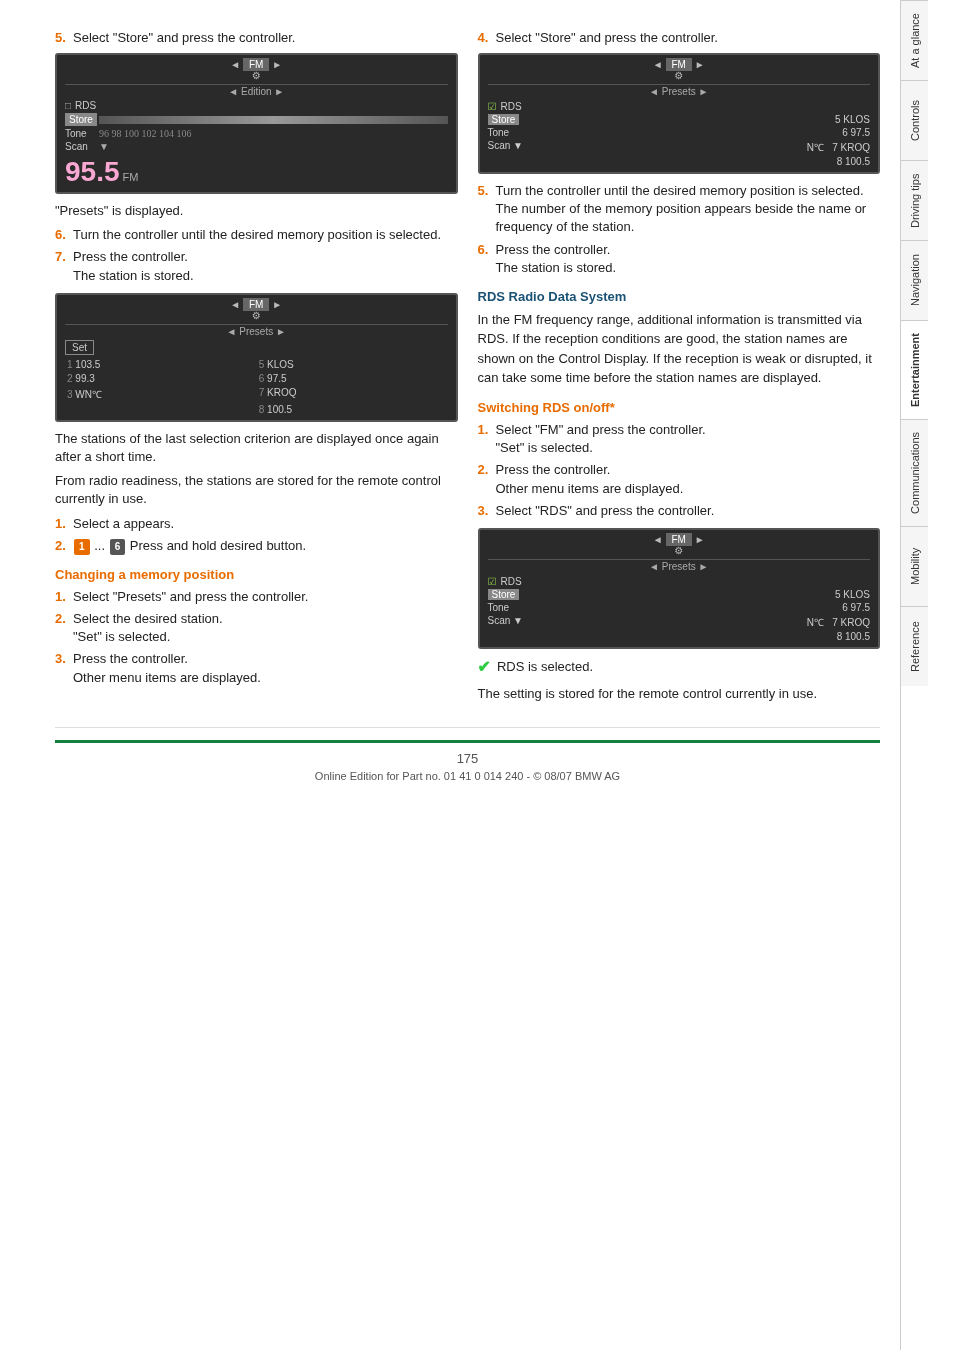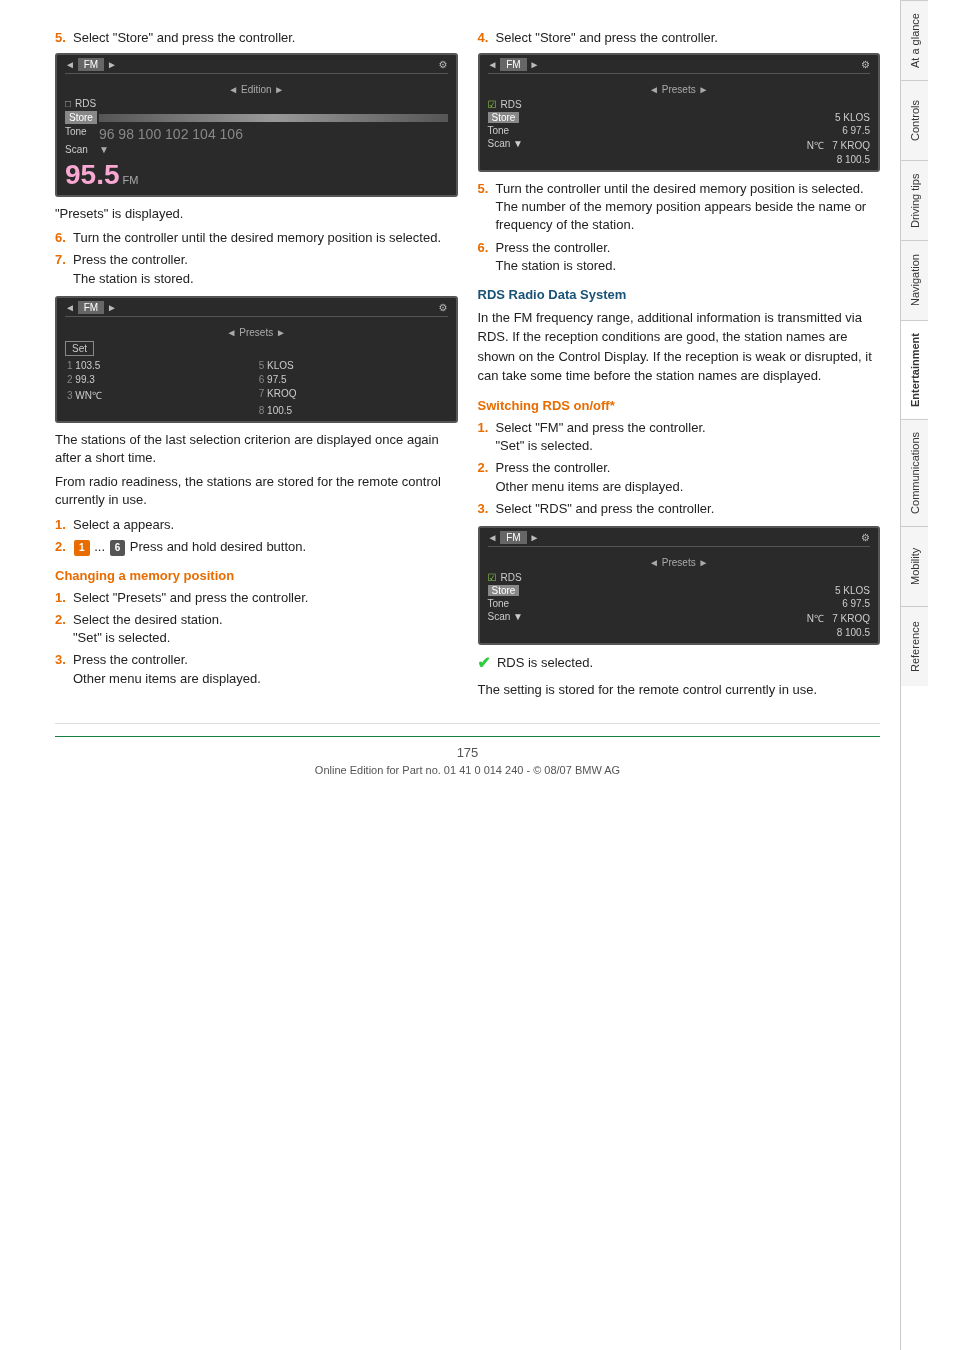--- a/index.html
+++ b/index.html
@@ -75,23 +75,24 @@
       color: #ccc;
       font-size: 11px;
       position: relative;
     }
     .radio-screen-header {
       display: flex;
       justify-content: space-between;
       align-items: center;
       border-bottom: 1px solid #555;
       padding-bottom: 3px;
-      margin-bottom: 10px;
+      margin-bottom: 1px;
       color: #bbb;
       font-size: 10px;
+      flex-direction: column;
     }
     .radio-screen-sub {
       text-align: center;
       font-size: 10px;
       color: #aaa;
       margin-bottom: 3px;
     }
 
     .preset-list {
       display: grid;
@@ -156,21 +157,21 @@
     .num-btn.orange {
       background: #e86c00;
     }
 
     
     .footer {
       text-align: center;
       font-size: 11px;
       color: #555;
       padding-top: 8px;
-      border-top: 1px solid #15803d;
+      border-top: 3px solid #15803d;
     }
     .footer .page-num {
       font-size: 13px;
       margin-bottom: 4px;
     }
 
     
     hr.section-div {
       border: none;
       border-top: 1px solid #ddd;
@@ -219,21 +220,21 @@
           <div style="display:flex;align-items:center;gap:4px;">
             <span style="color:#aaa;">□</span>
               <span style="color:#ccc;">RDS</span>
           </div>
           <div></div>
           <div style="background:#888;color:#fff;padding:1px 4px;font-size:10px;">Store</div>
           <div>
             <div style="height:8px;background:linear-gradient(to right,#555,#777,#999,#777,#555);margin-top:3px;"></div>
           </div>
           <div style="color:#ccc;font-size:10px;">Tone</div>
-          <div style="font-size:14px;color:#888;">96 98 100 102 104 106</div>
+          <div style="font-size:10px;color:#888;font-family:Liberation Serif, serif;">96 98 100 102 104 106</div>
           <div style="color:#ccc;font-size:10px;">Scan</div>
           <div style="color:#aaa;font-size:10px;">▼</div>
         </div>
         <div style="margin-top:4px;">
           <span style="font-size:28px;color:#f9a8d4;font-weight:bold;">95.5</span>
           <span style="font-size:11px;color:#aaa;">FM</span>
         </div>
       </div>
 
       <div class="note-text">"Presets" is displayed.</div>

